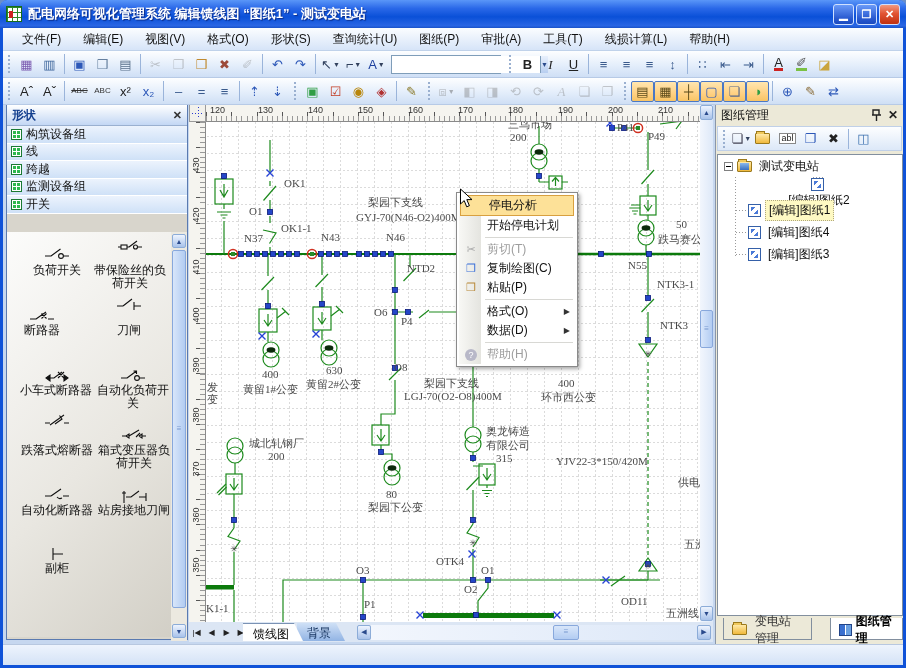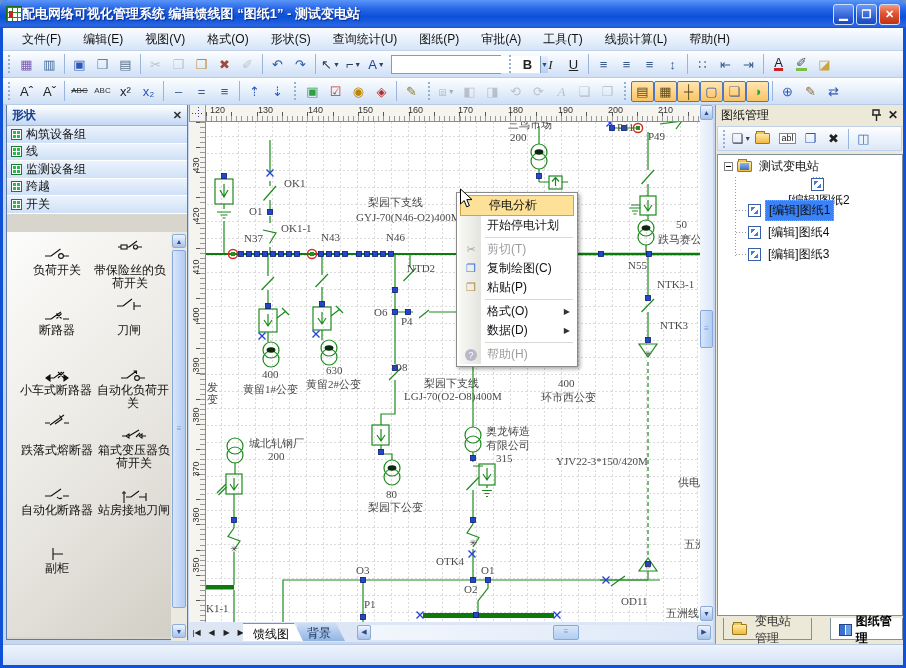--- a/index.html
+++ b/index.html
@@ -2,21 +2,21 @@
 <html><head>
 <meta charset="utf-8">
 <style>
 *{margin:0;padding:0;box-sizing:border-box}
 body{font-family:"Liberation Sans",sans-serif;background:#6a8ec8}
 #app{position:relative;width:906px;height:668px;background:#c6d7ef;overflow:hidden;border-radius:7px 7px 0 0;box-shadow:inset 0 0 0 3px #0f52d8}
 
 #titlebar{position:absolute;left:0;top:0;width:906px;height:28px;border-radius:7px 7px 0 0;background:linear-gradient(#5a96f8,#2a68e8 30%,#0a50d8 60%,#2a66e4 92%,#1a52c8);display:flex;align-items:center;padding:0 6px;z-index:50}
 #app-icon{width:16px;height:16px;background:#fff;border:1px solid #1a6a1a;background-image:linear-gradient(#2a8a2a 1px,transparent 1px),linear-gradient(90deg,#2a8a2a 1px,transparent 1px);background-size:5px 5px;position:relative;flex:0 0 auto}
 #app-icon::after{content:"";position:absolute;left:2px;top:4px;width:4px;height:7px;background:#cc2222}
-#title-text{color:#fff;font-weight:bold;font-size:13px;text-shadow:1px 1px 1px #0a2a85;white-space:nowrap;overflow:hidden;flex:1}
+#title-text{color:#fff;font-weight:bold;font-size:13px;margin-left:6px;text-shadow:1px 1px 1px #0a2a85;white-space:nowrap;overflow:hidden;flex:1}
 .win-btn{width:21px;height:21px;margin-left:2px;border-radius:3px;border:1px solid #cfe0ff;display:flex;align-items:center;justify-content:center;color:#fff;font-size:11px;font-weight:bold}
 .win-btn.bl{background:linear-gradient(#6a9af8,#2a5ad0 70%,#1a4ac0)}
 .win-btn.rd{background:linear-gradient(#f09a80,#e25434 45%,#c03010)}
 
 #menubar{position:absolute;left:3px;top:28px;width:900px;height:23px;background:linear-gradient(#fbfdff,#d6e4f8);border-bottom:1px solid #c0d2ea;display:flex;align-items:center;padding-left:8px;z-index:40}
 .menu-item{font-size:12px;color:#111;padding:3px 11px;white-space:nowrap}
 
 .tbrow{position:absolute;left:3px;width:900px;height:27px;background:linear-gradient(#fdfeff,#e4eefb 55%,#cfdff5);border-bottom:1px solid #b7cae6;display:flex;align-items:center;z-index:40}
 #tb1{top:51px}#tb2{top:78px}
 .tb-grip{width:7px;height:20px;margin:0 2px 0 3px;background:repeating-linear-gradient(#9ab0d0 0 2px,transparent 2px 4px);background-size:2px 100%;background-repeat:no-repeat;background-position:2px 1px}
@@ -85,21 +85,21 @@
 #cursor{position:absolute;left:459px;top:188px;z-index:70}
 
 #right-panel{position:absolute;left:715px;top:104px;width:188px;height:540px;background:#ece9d8;border-left:1px solid #8a96a8;z-index:30}
 #rp-header{height:22px;display:flex;align-items:center;justify-content:space-between;padding:0 5px}
 #rp-title{font-size:12px;color:#111}
 #rp-icons{display:flex;gap:6px;align-items:center;color:#222}
 #rp-toolbar{height:25px;background:linear-gradient(#fdfeff,#dce8f8);border:1px solid #c0d0e8;display:flex;align-items:center;margin:0 1px}
 #rp-tree{position:absolute;left:1px;top:50px;width:186px;height:462px;background:#fff;border:1px solid #828f9e;overflow:hidden}
 .tree-row{position:relative;height:22px;display:flex;align-items:center;font-size:12px;color:#111;white-space:nowrap}
 .tree-row .lbl{padding:1px 3px}
-.tree-row .lbl.sel{background:#3b82f6;border:1px dotted #b0a880}
+.tree-row .lbl.sel{background:#fef9c3;border:1px dotted #b0a880}
 .expand-box{width:9px;height:9px;border:1px solid #808080;background:#fff;position:relative;margin:0 4px 0 6px;flex:0 0 auto}
 .expand-box::after{content:"";position:absolute;left:1px;top:3px;width:5px;height:1px;background:#000}
 .folder-ico{width:15px;height:11px;background:linear-gradient(#ffe9a8,#f0b93c);border:1px solid #9c7a1c;border-radius:1px;position:relative;flex:0 0 auto;margin-right:4px}
 .folder-ico::before{content:"";position:absolute;top:-3px;left:0;width:7px;height:2px;background:#f0c95c;border:1px solid #9c7a1c;border-bottom:none}
 .folder-ico.pic::after{content:"";position:absolute;inset:1px 2px 1px 2px;background:linear-gradient(#8ab8ec,#3a70c0)}
 .dwg-ico{width:13px;height:13px;background:#fff;border:1px solid #3560a8;position:relative;flex:0 0 auto;margin-right:4px}
 .dwg-ico::before{content:"";position:absolute;inset:2px;background:linear-gradient(135deg,#4a7ad8 35%,transparent 35%),linear-gradient(315deg,#4a7ad8 35%,transparent 35%)}
 .tree-stub{width:12px;height:1px;background:repeating-linear-gradient(90deg,#9a9a9a 0 1px,transparent 1px 3px);flex:0 0 auto}
 #tree-vline{position:absolute;left:17px;top:22px;width:1px;height:80px;background:repeating-linear-gradient(#9a9a9a 0 1px,transparent 1px 3px)}
 #rp-tabs{position:absolute;left:1px;top:514px;width:186px;height:22px;display:flex;gap:18px;padding-left:6px}
@@ -359,25 +359,25 @@
         <div class="cat-row">
           <span class="cat-ico"></span>
           <span class="cat-label">构筑设备组</span>
         </div>
         <div class="cat-row">
           <span class="cat-ico"></span>
           <span class="cat-label">线</span>
         </div>
         <div class="cat-row">
           <span class="cat-ico"></span>
-          <span class="cat-label">监测设备组</span>
+          <span class="cat-label">跨越</span>
         </div>
         <div class="cat-row">
           <span class="cat-ico"></span>
-          <span class="cat-label">跨越</span>
+          <span class="cat-label">监测设备组</span>
         </div>
         <div class="cat-row">
           <span class="cat-ico"></span>
           <span class="cat-label">开关</span>
         </div>
       </div>
     <div id="shapes-body">
         <div class="shape-item" style="left: 15px; top: 14px; width: 70px;">
           <svg width="26" height="16" viewBox="0 0 24 16">
             <g fill="none" stroke="#111" stroke-width="1.1">
@@ -390,21 +390,21 @@
         <div class="shape-item" style="left: 84px; top: 7px; width: 78px;">
           <svg width="26" height="16" viewBox="0 0 24 16">
             <g fill="none" stroke="#111" stroke-width="1.1">
               <path d="M0 8h3m6 0h2M20 8h4M11 8l8-6"></path>
               <rect x="3" y="6" width="6" height="4"></rect>
               <circle cx="17.5" cy="8" r="2"></circle>
             </g>
           </svg>
           <div class="shape-label" style="margin-top: 9px;">带保险丝的负荷开关</div>
         </div>
-        <div class="shape-item" style="left: 15px; top: 77px; width: 70px;">
+        <div class="shape-item" style="left: 0; top: 77px; width: 70px;">
           <svg width="26" height="16" viewBox="0 0 24 16">
             <g fill="none" stroke="#111" stroke-width="1.1">
               <path d="M0 10h6m12 0h6M6 10l10-7m-4.5 1.5 5 5m0-5-5 5"></path>
             </g>
           </svg>
           <div class="shape-label" style="margin-top: -1px;">断路器</div>
         </div>
         <div class="shape-item" style="left: 87px; top: 64px; width: 70px;">
           <svg width="26" height="16" viewBox="0 0 24 16">
             <g fill="none" stroke="#111" stroke-width="1.1">

